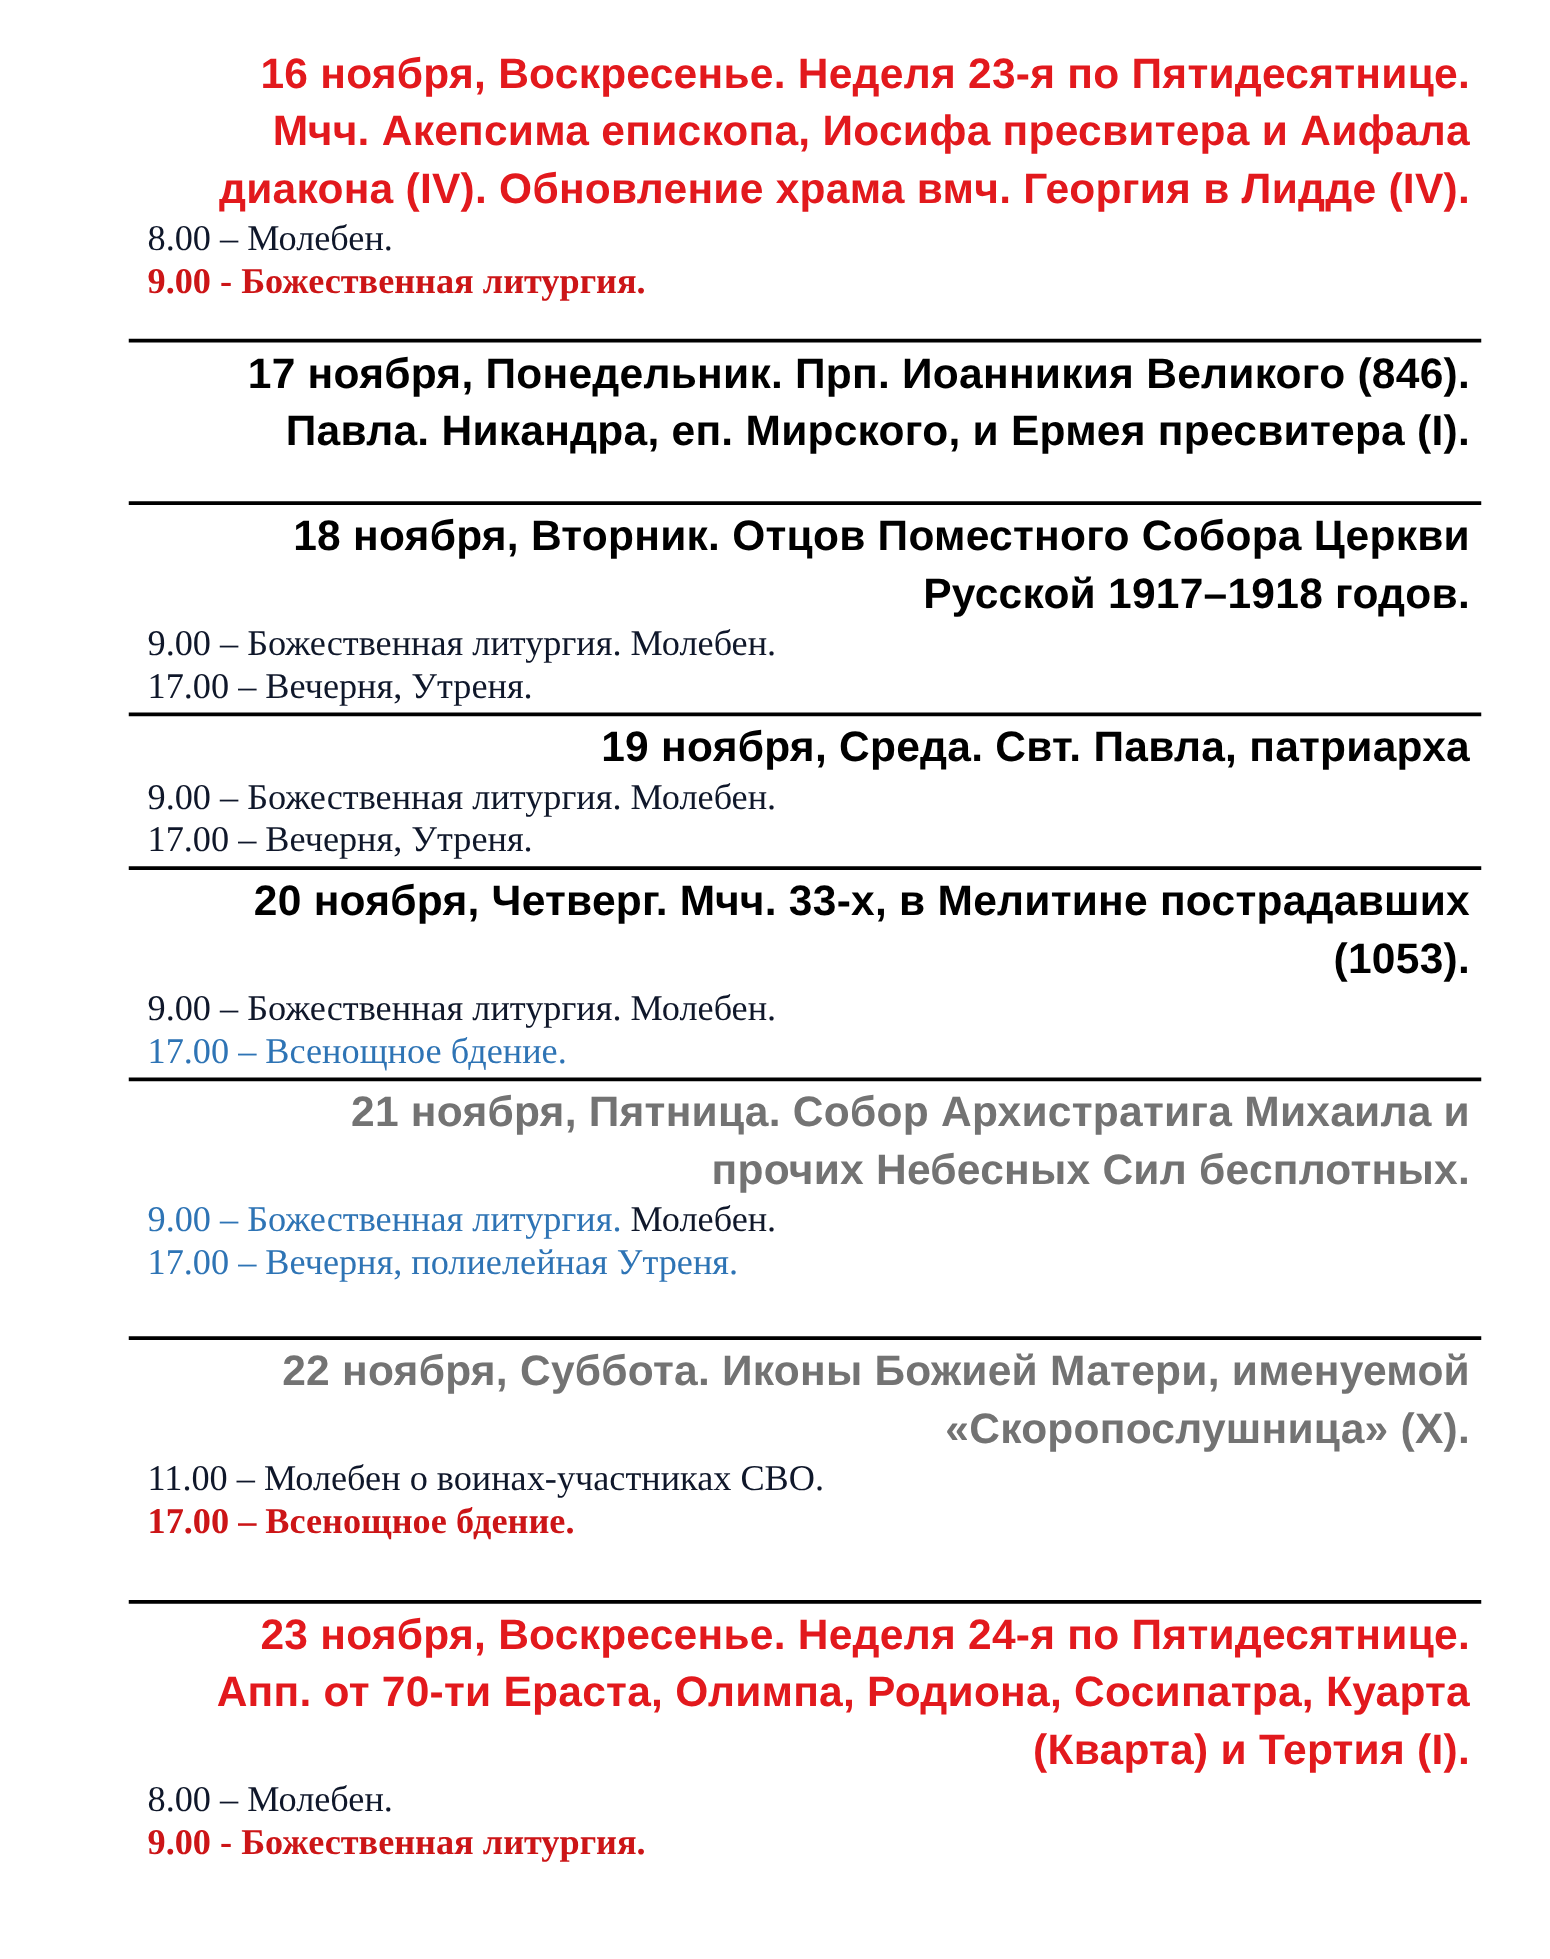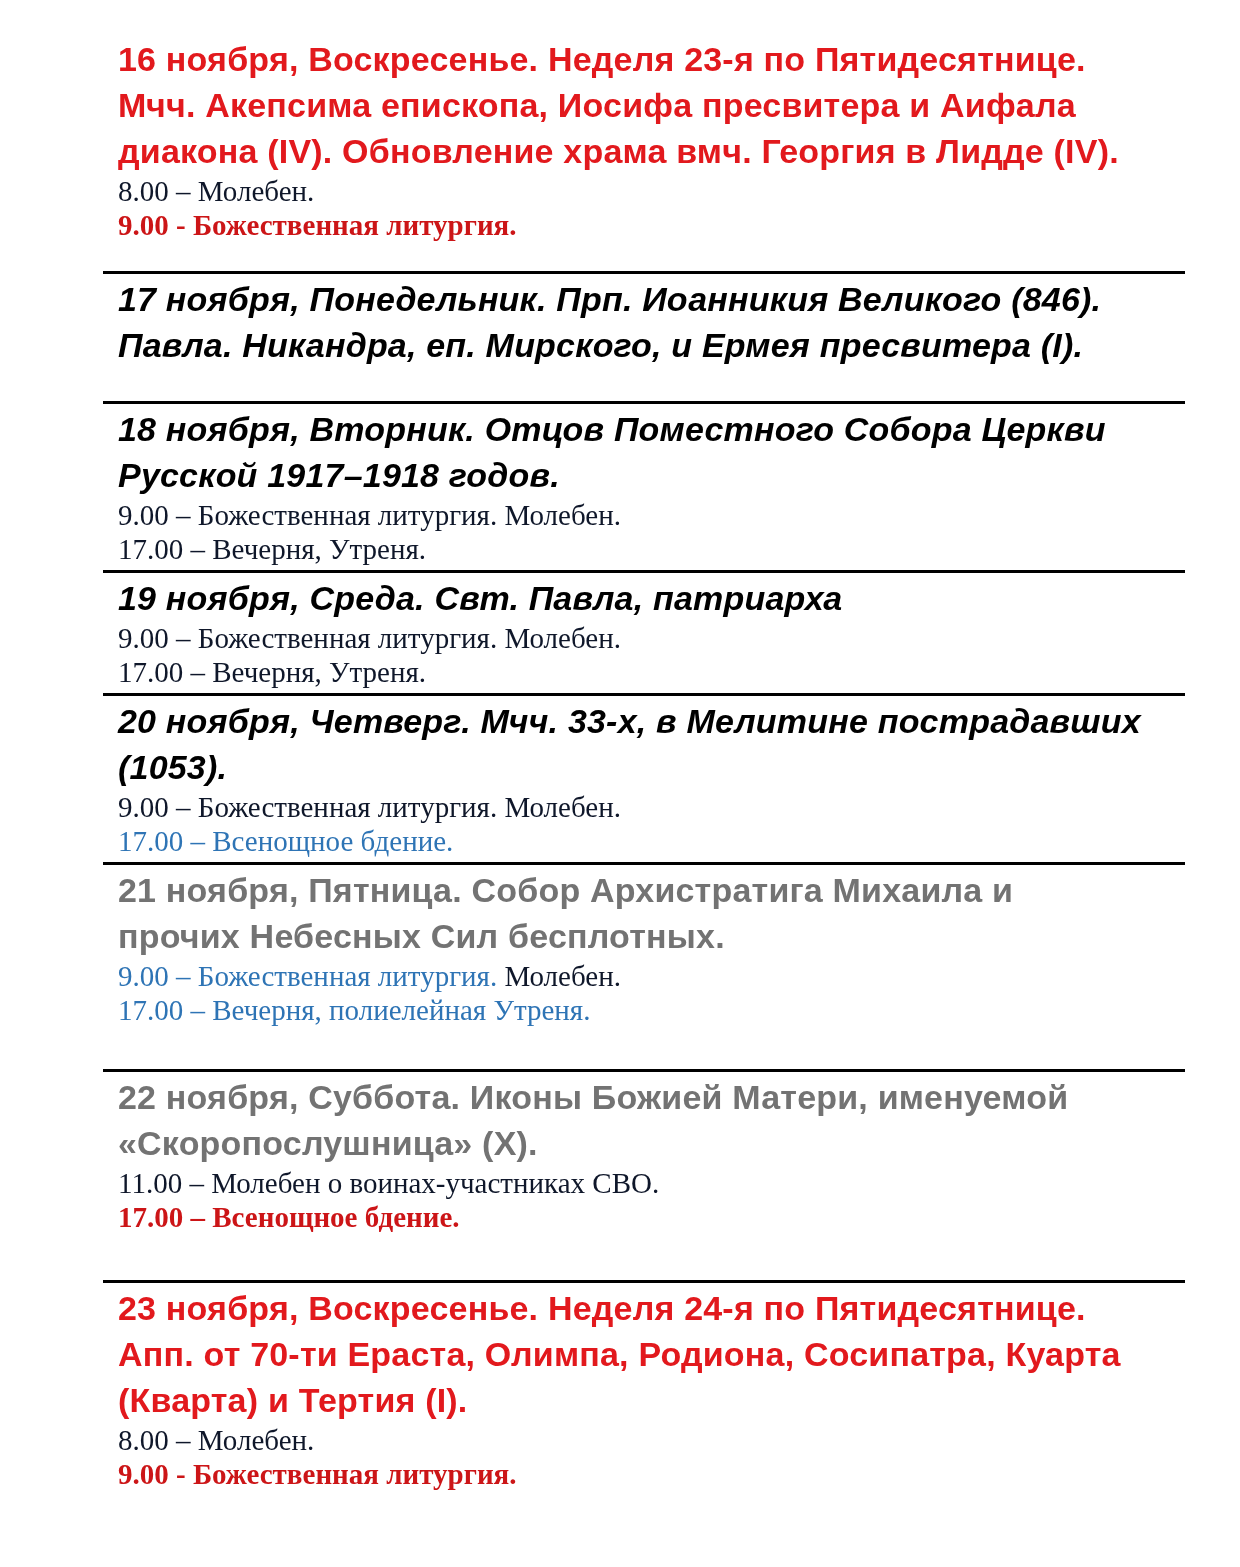--- a/index.html
+++ b/index.html
@@ -19,24 +19,24 @@
   .day.gap-d { padding-bottom: 46px; }
   .day.gap-none { padding-bottom: 0; }
   .head {
     font-family: "Liberation Sans", sans-serif;
     font-weight: bold;
     font-size: 34px;
     line-height: 46px;
     margin: 0;
     letter-spacing: 0.2px;
   }
-  .hline { white-space: nowrap; }
+  .hline { white-space: nowrap; text-align: right; }
   .c-red  { color: #e2191d; }
   .c-blue { color: #737373; }
-  .c-black{ color: #000000; font-style: italic; }
+  .c-black{ color: #000000; }
   .line {
     font-family: "Liberation Serif", serif;
     font-size: 29px;
     line-height: 34px;
     margin: 0;
     white-space: nowrap;
   }
   .t-blk { color: #0f172a; }
   .t-blu { color: #2e74b5; }
   .t-red { color: #cc1517; font-weight: bold; }

